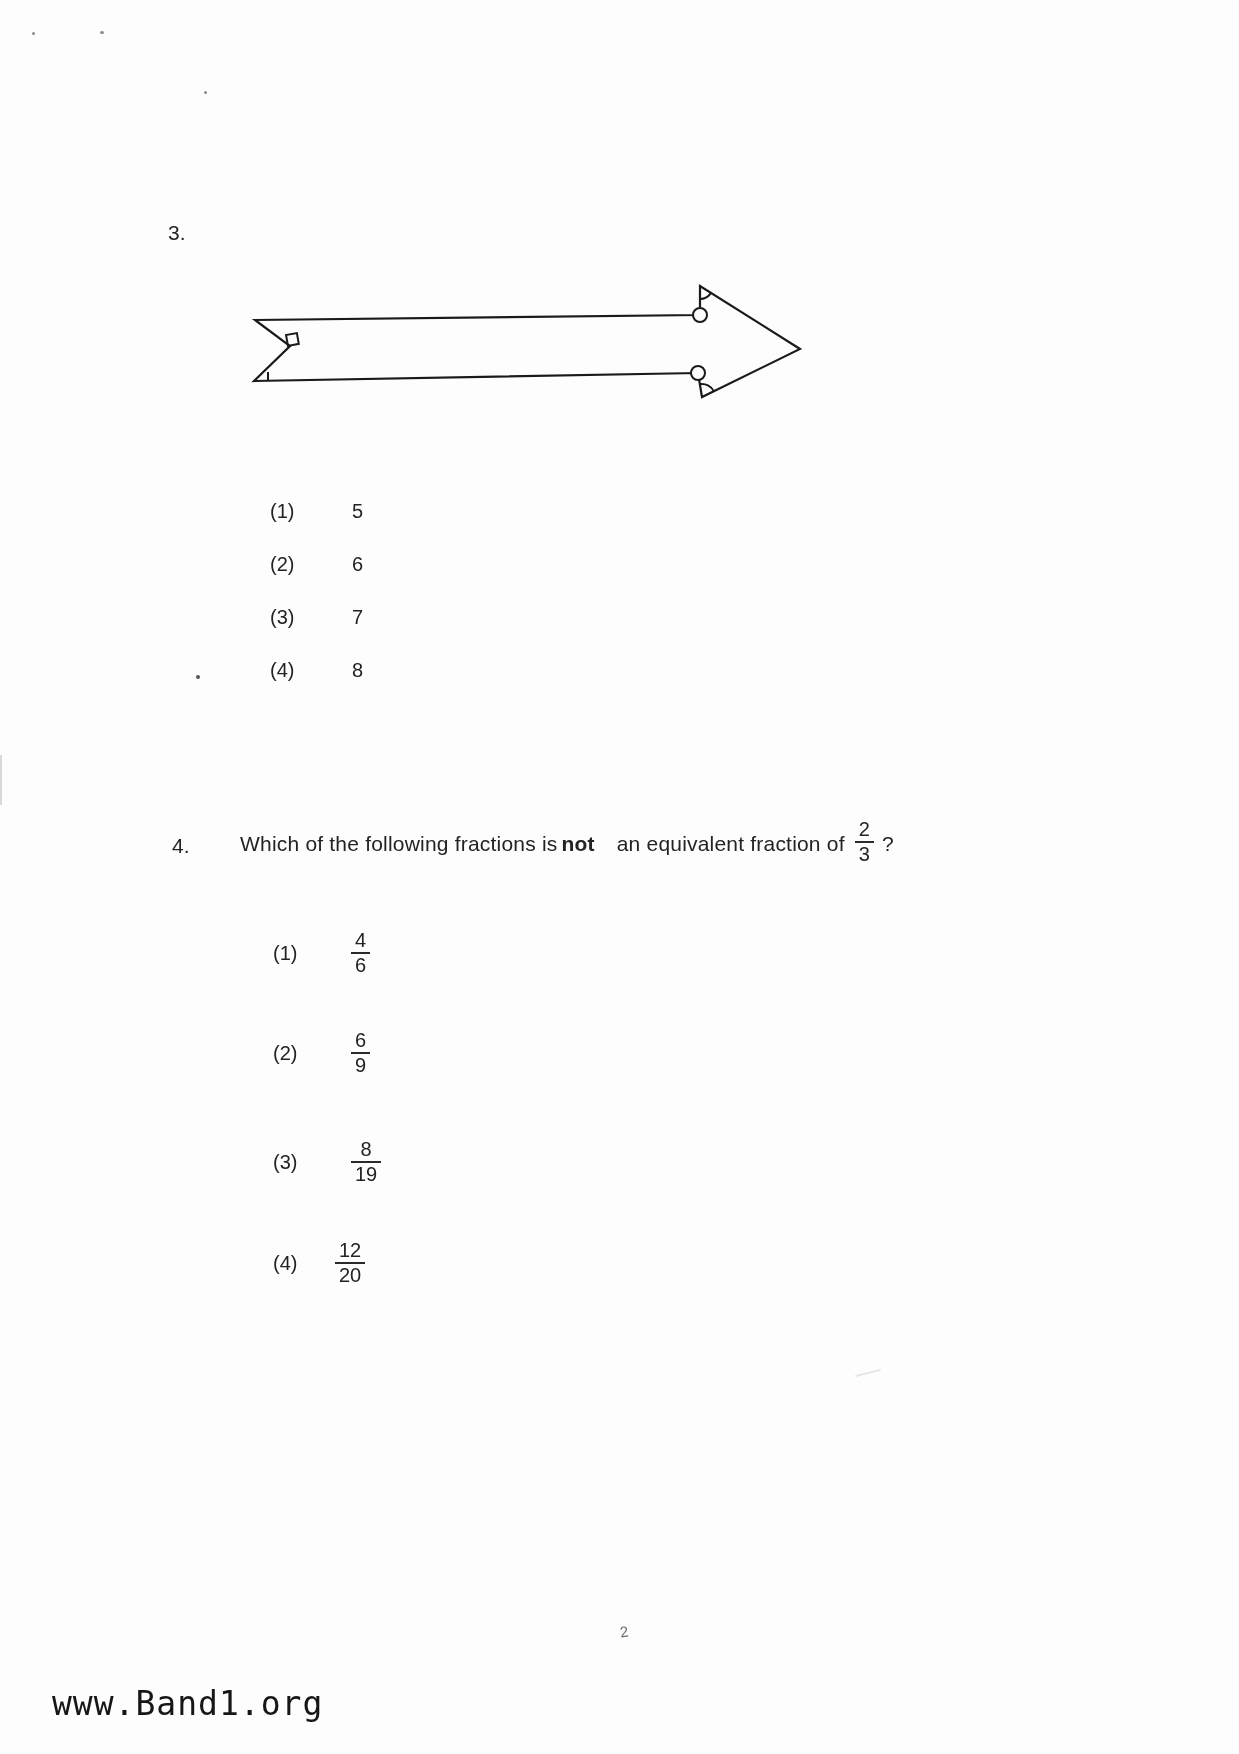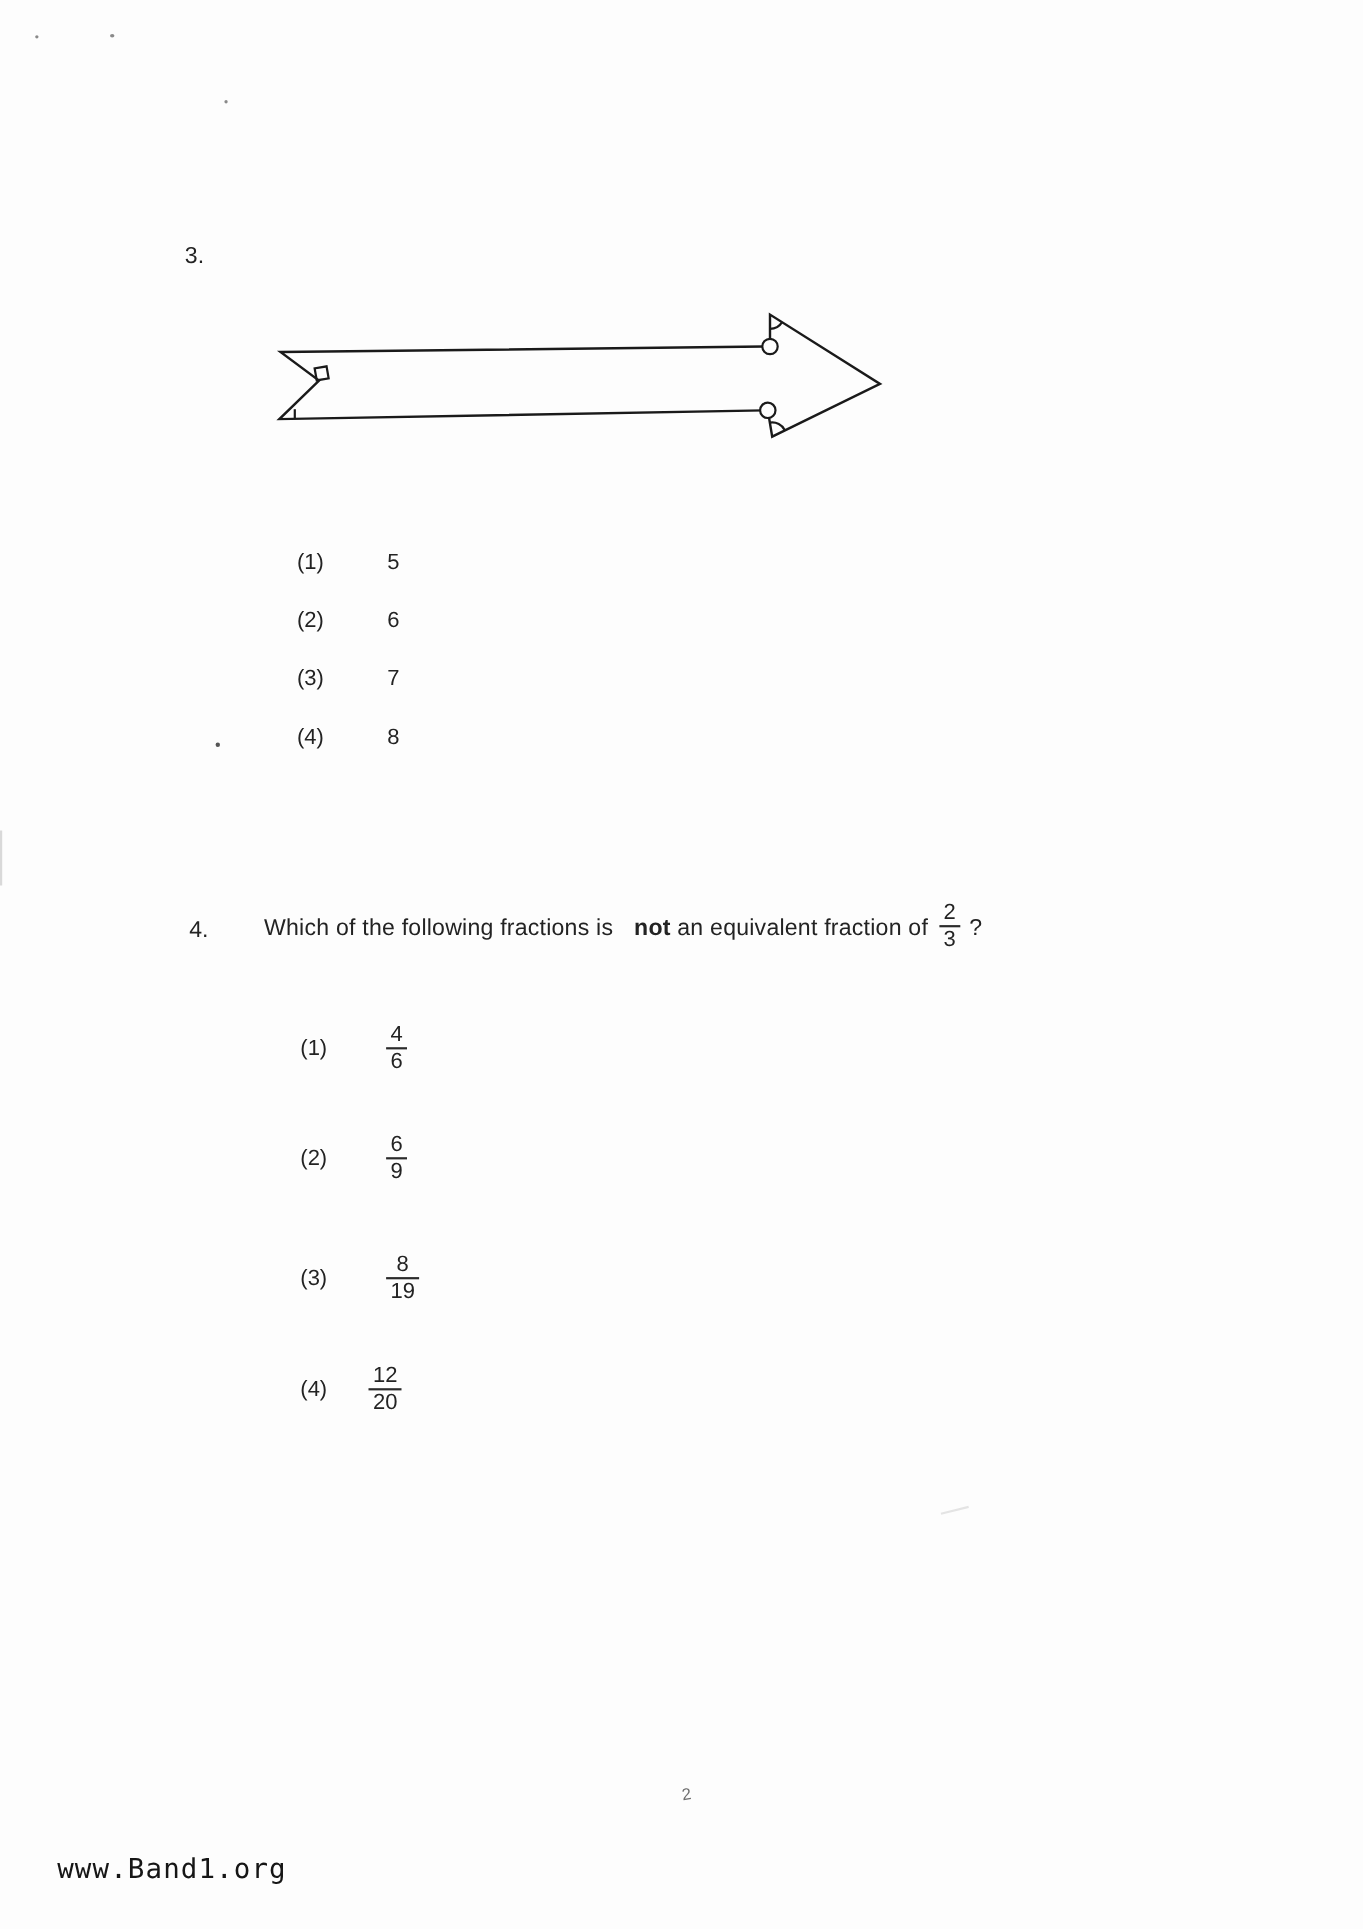--- a/index.html
+++ b/index.html
@@ -18,21 +18,21 @@
   .q-line { display:flex; align-items:center; }
   .opt-row { display:flex; align-items:center; font-size:20px; }
   .opt-label { width:46px; }
   .opt-value { margin-left:36px; }
   .frac { display:inline-flex; flex-direction:column; align-items:center; line-height:1.05; font-size:20px; }
   .frac .den { border-top:2px solid #2a2a2a; }
   .frac .num, .frac .den { padding:1px 4px; }
   .frac-q { margin-left:10px; margin-right:8px; position:relative; top:-2px; }
   .bold { font-weight:bold; }
   .pagenum { font-size:15px; color:#6f6f6f; }
-  .watermark { font-family:"DejaVu Sans Mono", monospace; font-size:25px; color:#161616; letter-spacing:1px; }
+  .watermark { font-family:"DejaVu Sans Mono", monospace; font-size:33px; color:#161616; letter-spacing:1px; }
   .speck { position:absolute; background:#8a8a8a; border-radius:50%; }
   .artifact-line { position:absolute; background:#d9d9d9; }
   svg { display:block; }
 </style>
 </head>
 <body>
 
 <div class="page">
 
   <div class="speck" style="left:32px; top:32px; width:3px; height:3px;"></div>
@@ -76,22 +76,22 @@
     <span class="opt-value">7</span>
   </div>
   <div class="abs opt-row" style="left:270px; top:659px;">
     <span class="opt-label">(4)</span>
     <span class="opt-value">8</span>
   </div>
 
   <div class="abs qnum" style="left:172px; top:834px;">4.</div>
   <div class="abs q-line qtext" style="left:240px; top:815px; height:58px;">
     <span>Which of the following fractions is</span>
-    <span class="bold" style="margin-left:19px;">not</span>
-    <span style="margin-left:6px;">an equivalent fraction of</span>
+    <span class="bold" style="margin-left:4px;">not</span>
+    <span style="margin-left:22px;">an equivalent fraction of</span>
     <span class="frac frac-q">
       <span class="num">2</span>
       <span class="den">3</span>
     </span>
     <span>?</span>
   </div>
 
   <div class="abs opt-row" style="left:273px; top:923px; height:60px;">
     <span class="opt-label">(1)</span>
     <span class="frac" style="margin-left:32px;">

